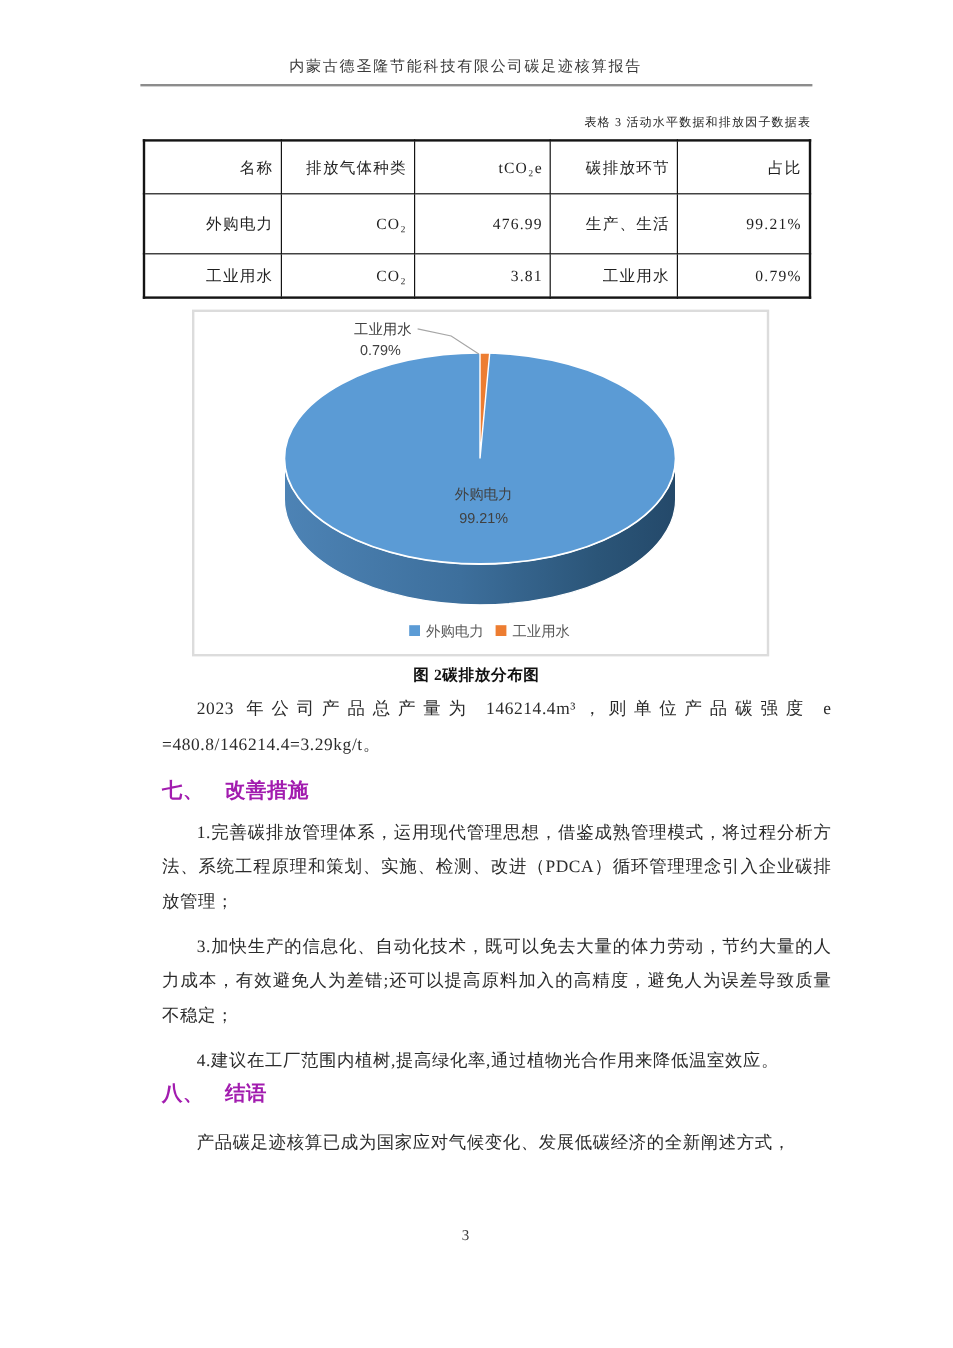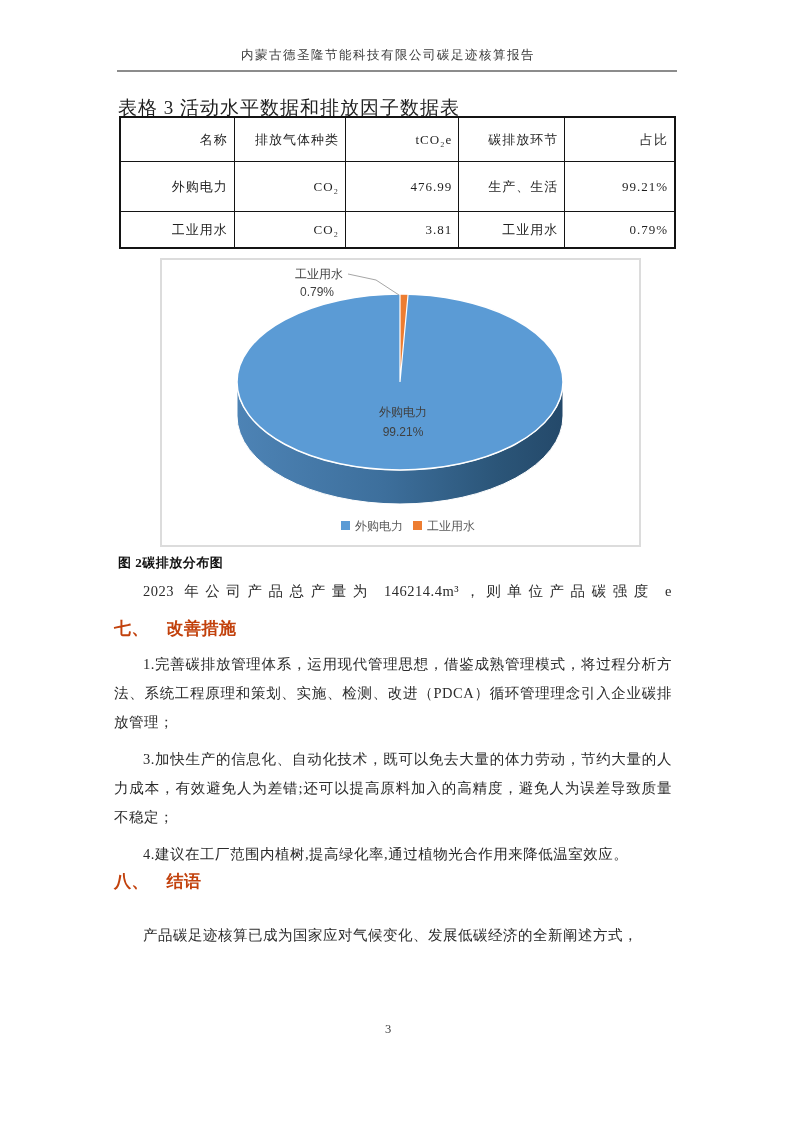--- a/index.html
+++ b/index.html
@@ -13,21 +13,21 @@
   }
   .header-title{
     position:absolute;top:47px;left:0;right:0;
     text-align:center;font-size:12.5px;letter-spacing:1.5px;color:#3a3a3a;
   }
   .header-rule{
     position:absolute;top:70px;left:117px;width:560px;height:2px;background:#8c8c8c;
   }
   .table-caption{
     position:absolute;top:95px;left:118px;width:558px;
-    text-align:left;font-size:19px;letter-spacing:1px;color:#1f1f1f;
+    text-align:right;font-size:10px;letter-spacing:1px;color:#1f1f1f;
   }
   table.data-table{
     position:absolute;top:116px;left:119px;width:557px;
     border-collapse:collapse;border:2px solid #141414;
     table-layout:fixed;
   }
   table.data-table td,table.data-table th{
     border:1px solid #141414;
     text-align:right;vertical-align:middle;
     font-size:13px;font-weight:normal;color:#1f1f1f;
@@ -46,42 +46,42 @@
   .chart-text{
     font-family:"Liberation Sans","DejaVu Sans",sans-serif;
     fill:#404040;font-size:12px;
   }
   .legend-text{
     font-family:"Liberation Sans","DejaVu Sans",sans-serif;
     fill:#595959;font-size:12px;
   }
   .fig-caption{
     position:absolute;top:554px;left:118px;width:558px;
-    text-align:left;font-size:13px;font-weight:bold;color:#111;letter-spacing:0.5px;
+    text-align:center;font-size:13px;font-weight:bold;color:#111;letter-spacing:0.5px;
   }
   .content{
-    position:absolute;top:576px;left:114px;width:558px;
+    position:absolute;top:576px;left:135px;width:558px;
     font-size:14.5px;color:#2b2b2b;
   }
   .intro-line1{
     text-indent:2em;line-height:30px;
     text-align:justify;text-align-last:justify;
     letter-spacing:0.5px;
   }
   .intro-line2{line-height:30px;letter-spacing:0.5px;}
   .sec-heading{
-    font-size:17px;font-weight:bold;color:#c2410c;
+    font-size:17px;font-weight:bold;color:#a21caf;
     margin:10px 0 0;line-height:26px;letter-spacing:0.5px;
   }
   .sec-heading.h8{margin-top:0;}
   p.body{
     margin:8px 0 0;line-height:29px;
     text-align:justify;text-indent:2em;letter-spacing:0.5px;
   }
-  p.body.last{margin-top:26px;}
+  p.body.last{margin-top:14px;}
   .page-number{
     position:absolute;top:1022px;left:0;right:0;
     text-align:center;font-size:12.5px;color:#3a3a3a;
   }
 </style>
 </head>
 <body>
 
 <div class="page">
 
@@ -147,20 +147,21 @@
         <rect x="251" y="261" width="9" height="9" fill="#ED7D31"></rect>
         <text class="legend-text" x="265" y="270">工业用水</text>
       </g>
     </svg>
   </div>
 
   <div class="fig-caption">图 2碳排放分布图</div>
 
   <div class="content">
     <div class="intro-line1">2023 年公司产品总产量为 146214.4m³，则单位产品碳强度 e</div>
+    <div class="intro-line2">=480.8/146214.4=3.29kg/t。</div>
 
     <div class="sec-heading">七、　改善措施</div>
     <p class="body">1.完善碳排放管理体系，运用现代管理思想，借鉴成熟管理模式，将过程分析方法、系统工程原理和策划、实施、检测、改进（PDCA）循环管理理念引入企业碳排放管理；</p>
     <p class="body">3.加快生产的信息化、自动化技术，既可以免去大量的体力劳动，节约大量的人力成本，有效避免人为差错;还可以提高原料加入的高精度，避免人为误差导致质量不稳定；</p>
     <p class="body">4.建议在工厂范围内植树,提高绿化率,通过植物光合作用来降低温室效应。</p>
 
     <div class="sec-heading h8">八、　结语</div>
     <p class="body last">产品碳足迹核算已成为国家应对气候变化、发展低碳经济的全新阐述方式，</p>
   </div>
 

